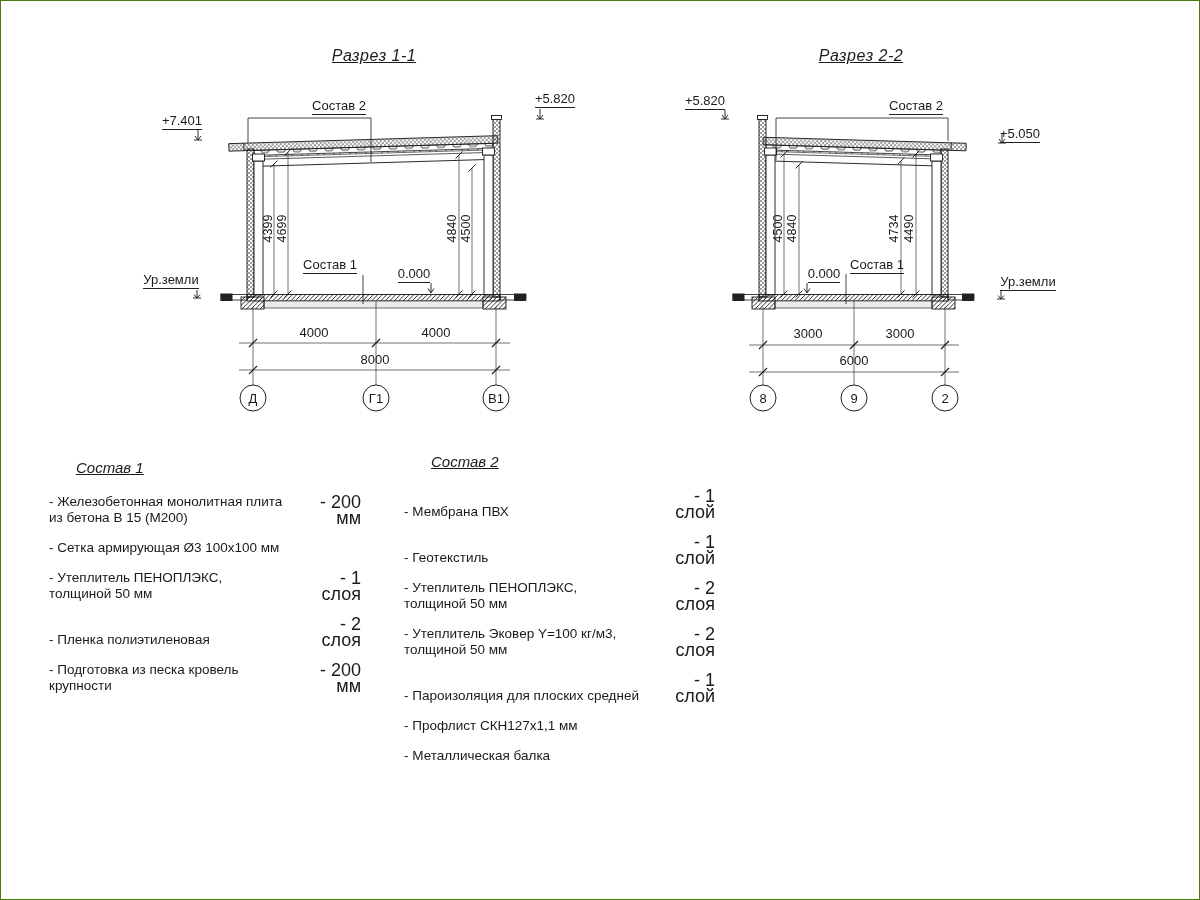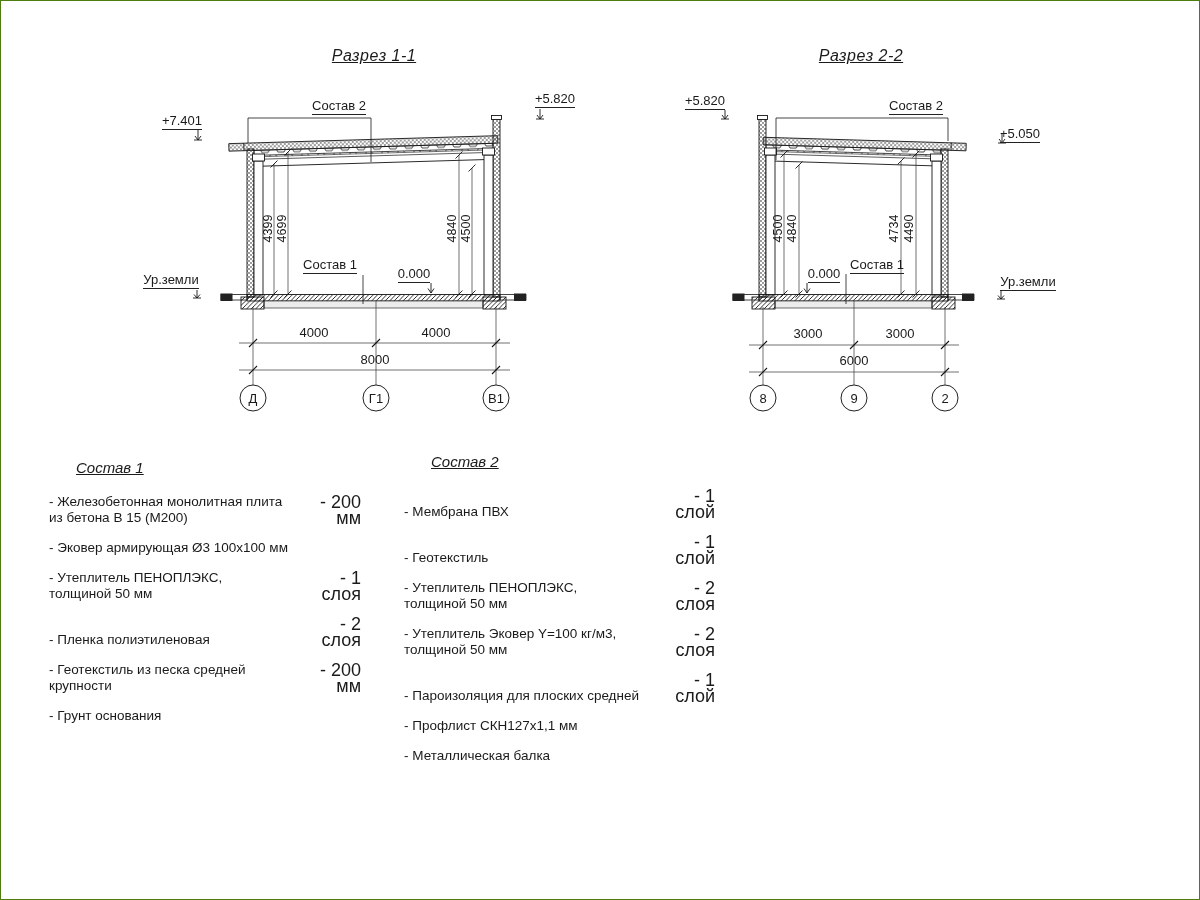--- a/index.html
+++ b/index.html
@@ -207,40 +207,36 @@
 
   <div class="mat-list" style="left:48px;top:458px;width:312px">
     <div class="mat-title">Состав 1</div>
     <div class="mat-items">
       <div class="mat-row">
         <div class="mat-name">- Железобетонная  монолитная плита
 из бетона В 15 (М200)</div>
         <div class="mat-qty">- 200 мм</div>
       </div>
       <div class="mat-row">
-        <div class="mat-name">- Эковер армирующая Ø3 100х100 мм</div>
+        <div class="mat-name">- Сетка армирующая Ø3 100х100 мм</div>
         <div class="mat-qty"></div>
       </div>
       <div class="mat-row">
         <div class="mat-name">-  Утеплитель ПЕНОПЛЭКС,
  толщиной 50 мм</div>
         <div class="mat-qty">- 1 слоя</div>
       </div>
       <div class="mat-row">
         <div class="mat-name">- Пленка полиэтиленовая</div>
         <div class="mat-qty">-  2 слоя</div>
       </div>
       <div class="mat-row">
-        <div class="mat-name">- Геотекстиль из песка средней
+        <div class="mat-name">- Подготовка из песка кровель
  крупности</div>
         <div class="mat-qty">- 200 мм</div>
-      </div>
-      <div class="mat-row">
-        <div class="mat-name">- Грунт основания</div>
-        <div class="mat-qty"></div>
       </div>
     </div>
   </div>
 
   <div class="mat-list" style="left:403px;top:452px;width:311px">
     <div class="mat-title">Состав 2</div>
     <div class="mat-items">
       <div class="mat-row">
         <div class="mat-name">- Мембрана ПВХ</div>
         <div class="mat-qty">- 1 слой</div>

